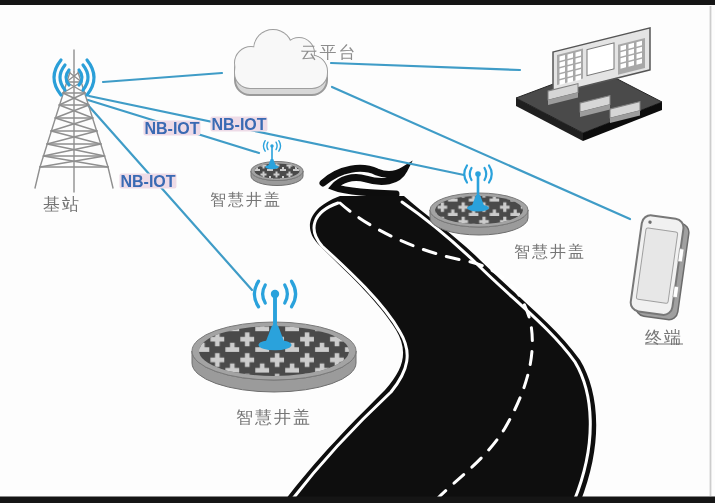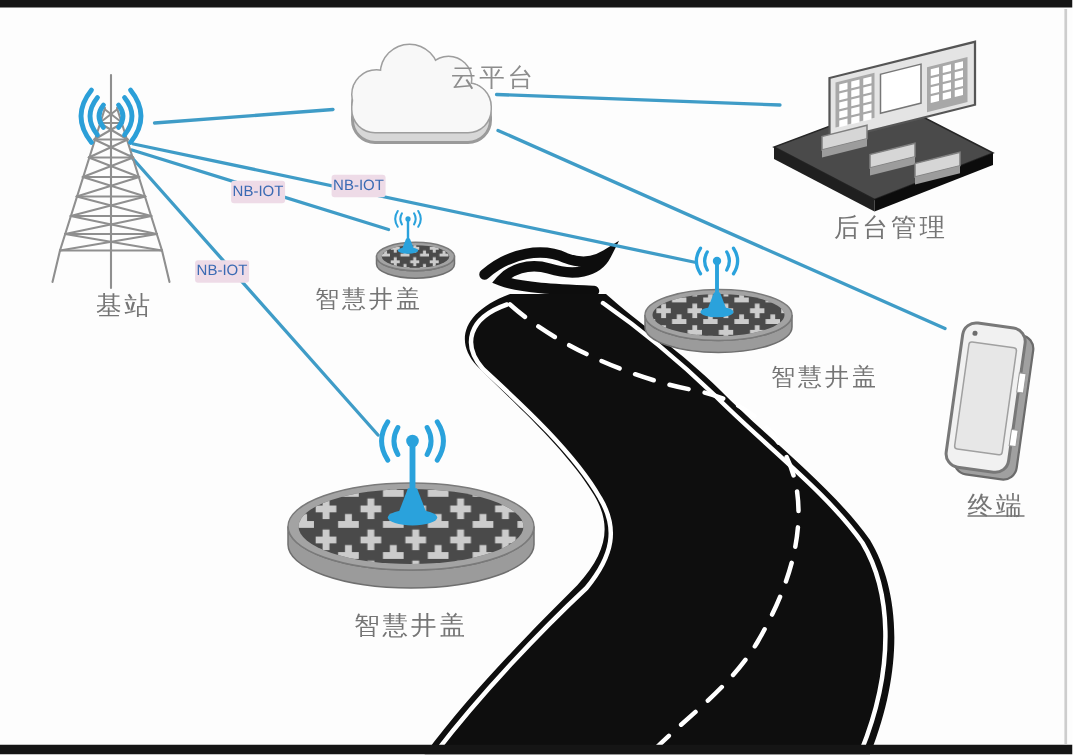--- a/index.html
+++ b/index.html
@@ -5,21 +5,21 @@
   html,body{margin:0;padding:0;}
   body{font-family:"Liberation Sans",sans-serif;}
   .stage{position:relative;width:715px;height:503px;background:#fdfdfd;overflow:hidden;}
   .stage svg{position:absolute;left:0;top:0;}
   .lbl{position:absolute;transform:translate(-50%,-50%);color:var(--label-text,#757575);
        white-space:nowrap;z-index:5;letter-spacing:2px;}
   .lbl.cn16{font-size:16px;}
   .lbl.cn17{font-size:17px;}
   .lbl.cloud-text{color:#8d8d8d;}
   .nbiot{position:absolute;transform:translate(-50%,-50%);z-index:6;
-         font-size:10px;font-weight:normal;letter-spacing:0;
+         font-size:16px;font-weight:bold;letter-spacing:0;
          color:var(--nbiot-text,#3a6ab3);background:var(--nbiot-bg,#eedbe7);
          padding:0 1px;border-radius:2px;line-height:15px;}
   .blue-line{stroke:var(--line,#3f9cc7);stroke-width:2.2;stroke-linecap:round;fill:none;}
   .ant-fill{fill:var(--antenna,#2aa2dc);}
   .ant-stroke{stroke:var(--antenna,#2aa2dc);fill:none;stroke-width:2.2;stroke-linecap:round;}
   .tower-line{stroke:#8f8f8f;stroke-width:1.4;stroke-linecap:round;}
   .sig-arc{stroke:#2b9fd8;stroke-width:3.2;fill:none;stroke-linecap:round;}
   .road-fill{fill:var(--road,#0e0e0e);}
   .road-white{stroke:#ffffff;fill:none;stroke-width:3;stroke-linecap:round;}
   .frame-bar{fill:var(--frame-bar,#151515);}
@@ -232,23 +232,22 @@
     <ellipse cx="274" cy="351" rx="75" ry="25" fill="#4a4a4a"></ellipse>
     <ellipse cx="274" cy="351" rx="75" ry="25" fill="url(#pat-b)"></ellipse>
     <use href="#antenna" transform="translate(275,345) scale(1.5)"></use>
   </g>
 
   <rect class="frame-bar" x="0" y="0" width="715" height="5"></rect>
   <rect class="frame-bar" x="0" y="496.5" width="715" height="6.5"></rect>
   <line x1="710.5" y1="6" x2="710.5" y2="496" stroke="#cdcdcd" stroke-width="1.8"></line>
 </svg>
 
-<div class="lbl cn17" style="left:83px;top:204px;">基站</div>
+<div class="lbl cn17" style="left:62px;top:204px;">基站</div>
 <div class="lbl cn17 cloud-text" style="left:281px;top:52px;margin-left:48px;">云平台</div>
-<div class="lbl cn17" style="left:594px;top:152px;">后台管理</div>
 <div class="lbl cn17" style="left:664px;top:337px;text-decoration:underline;">终端</div>
 <div class="lbl cn16" style="left:246px;top:200px;">智慧井盖</div>
 <div class="lbl cn16" style="left:550px;top:252px;">智慧井盖</div>
 <div class="lbl cn17" style="left:274px;top:417px;">智慧井盖</div>
 <div class="nbiot" style="left:172px;top:128px;">NB-IOT</div>
 <div class="nbiot" style="left:239px;top:124px;">NB-IOT</div>
 <div class="nbiot" style="left:148px;top:181px;">NB-IOT</div>
 
 </div>
 

